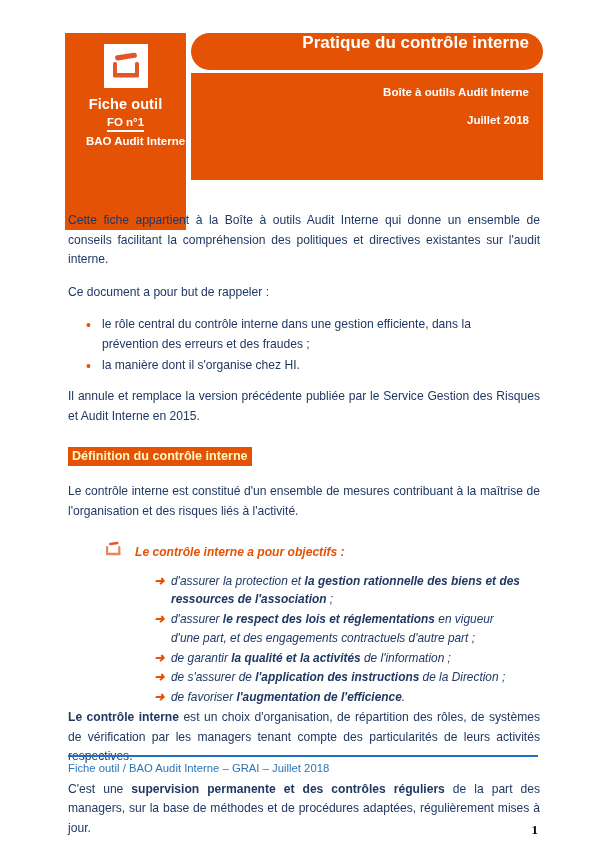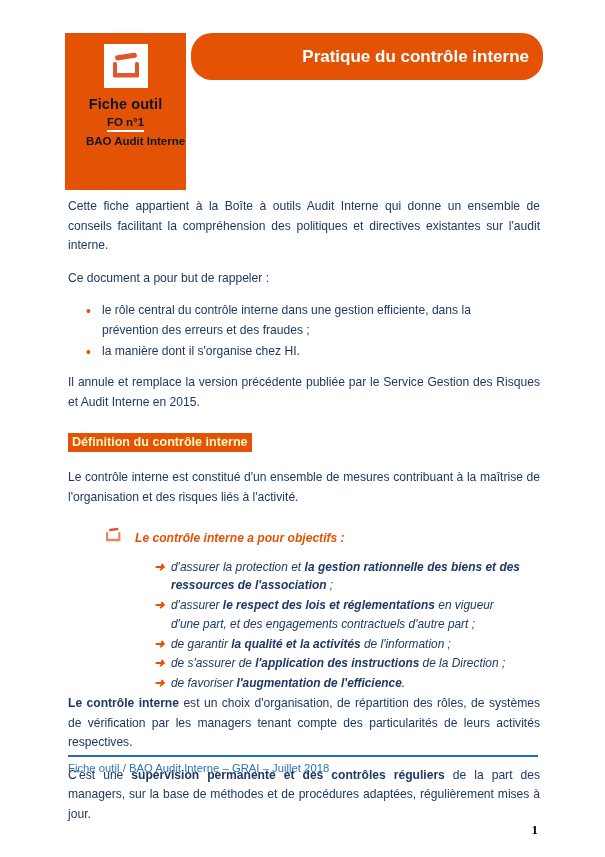--- a/index.html
+++ b/index.html
@@ -22,23 +22,23 @@
     left: 65px;
     top: 33px;
     width: 478px;
     height: 157px;
   }
   .hdr-left {
     position: absolute;
     left: 0;
     top: 0;
     width: 121px;
-    height: 157px;
+    height: 197px;
     background: #E45205;
-    color: #0f172a;
+    color: #ffffff;
     text-align: center;
   }
   .hdr-logo-box {
     width: 44px;
     height: 44px;
     margin: 11px auto 0 auto;
     background: #ffffff;
     position: relative;
   }
   .hdr-logo-box svg { display:block; }
@@ -63,24 +63,24 @@
   }
 
   .hdr-right {
     position: absolute;
     left: 126px;
     top: 0;
     width: 352px;
     height: 157px;
   }
   .hdr-title-bar {
-    height: 47px;
+    height: 37px;
     background: #E45205;
     display: flex;
-    align-items: center;
+    align-items: flex-start;
     justify-content: flex-end;
     padding-right: 14px;
     box-sizing: border-box;
     border-radius: 21px;
   }
   .hdr-title-bar span {
     color: #ffffff;
     font-size: 17px;
     font-weight: bold;
   }
@@ -101,21 +101,21 @@
     color: #ffffff;
     font-size: 11.5px;
     font-weight: bold;
     margin-top: 16px;
   }
 
   
   .content {
     position: absolute;
     left: 68px;
-    top: 197px;
+    top: 211px;
     width: 472px;
   }
   p.para {
     margin: 0 0 13px 0;
     font-size: 12.1px;
     line-height: 1.62;
     text-align: justify;
     color: #1f3864;
   }
   p.para.nojust { text-align: left; }
@@ -254,20 +254,24 @@
     </div>
     <div class="hdr-fiche-title">Fiche outil</div>
     <div><span class="hdr-fo">FO n°1</span></div>
     <div class="hdr-bao">BAO Audit Interne</div>
   </div>
 
   <div class="hdr-right">
     <div class="hdr-title-bar">
       <span>Pratique du contrôle interne</span>
     </div>
+    <div class="hdr-sub-bar">
+      <div class="line1">Boîte à outils Audit Interne</div>
+      <div class="line2">Juillet 2018</div>
+    </div>
   </div>
 
 </div>
 
 <div class="content">
 
   <p class="para">Cette fiche appartient à la Boîte à outils Audit Interne qui donne un ensemble de conseils facilitant la compréhension des politiques et directives existantes sur l'audit interne.</p>
 
   <p class="para nojust">Ce document a pour but de rappeler :</p>
 

